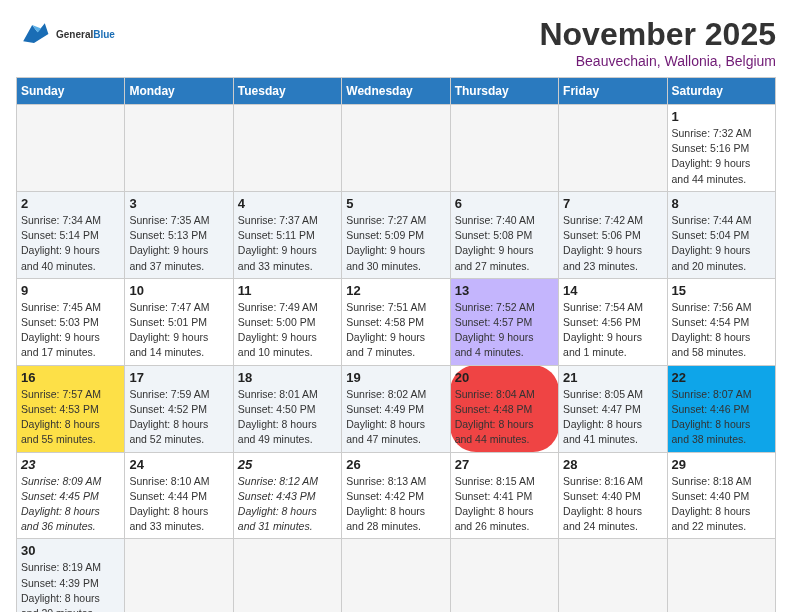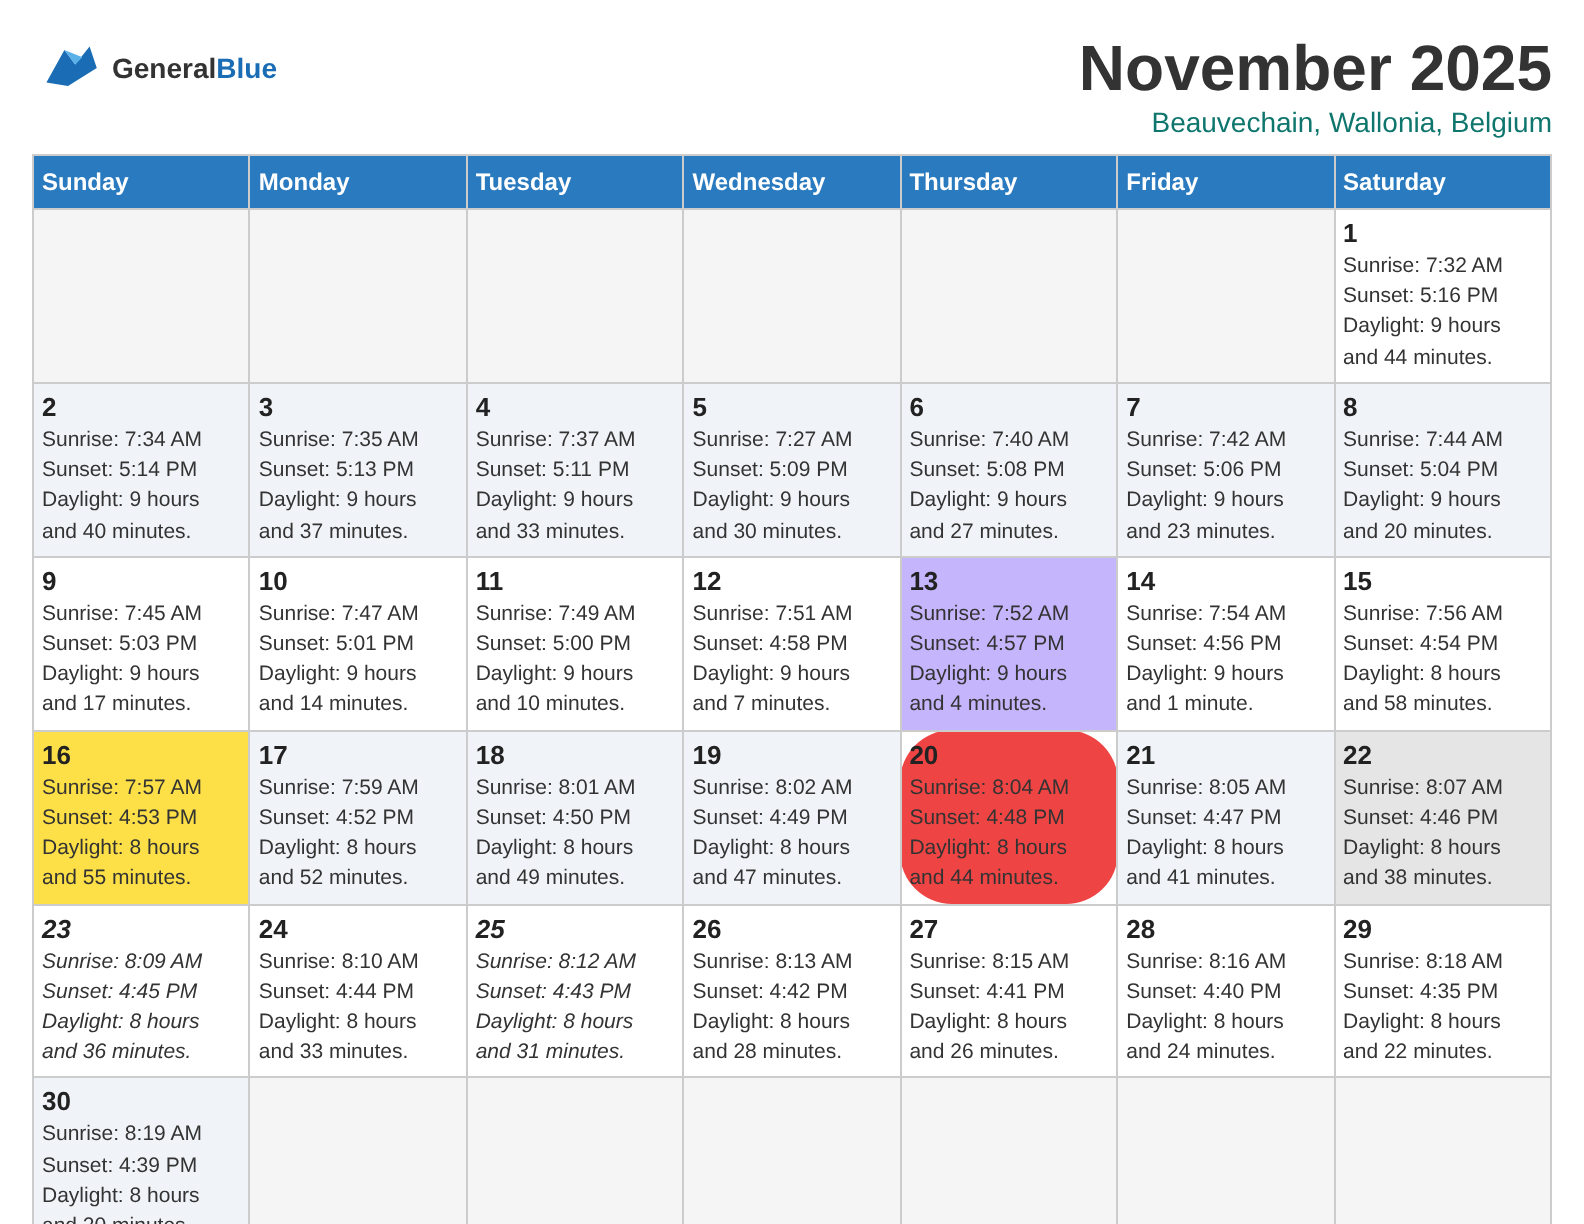--- a/index.html
+++ b/index.html
@@ -28,21 +28,21 @@
     .title-block {
       text-align: right;
     }
     .month-title {
       font-size: 32px;
       font-weight: bold;
       color: #333;
     }
     .subtitle {
       font-size: 14px;
-      color: #0f766e;
+      color: #701a75;
     }
     .calendar {
       width: 100%;
       border-collapse: collapse;
       font-size: 11px;
     }
     .calendar th {
       background-color: #2a7abf;
       color: #fff;
       padding: 6px 4px;
@@ -79,21 +79,21 @@
 <body>
 
 <div class="header">
   <div class="logo">
     <svg class="logo-bird" viewBox="0 0 40 40">
 
       <polygon points="8,28 18,10 24,18 32,8 36,20 20,30" fill="#1a6db5"></polygon>
       <polygon points="18,10 28,14 24,18" fill="#5ab0e8"></polygon>
     </svg>
     <div>
-      <div style="font-size:14px;font-weight:bold;color:#333;">General<span style="color:#1a6db5;">Blue</span></div>
+      <div style="font-size:10px;font-weight:bold;color:#333;">General<span style="color:#1a6db5;">Blue</span></div>
     </div>
   </div>
   <div class="title-block">
     <div class="month-title">November 2025</div>
     <div class="subtitle">Beauvechain, Wallonia, Belgium</div>
   </div>
 </div>
 
 <table class="calendar">
   <thead>
@@ -261,21 +261,21 @@
 Daylight: 8 hours
 and 44 minutes.</div>
         </td>
         <td style="background: rgb(240, 244, 248);">
           <span class="day-num">21</span>
           <div class="day-info" style="white-space: pre-line;">Sunrise: 8:05 AM
 Sunset: 4:47 PM
 Daylight: 8 hours
 and 41 minutes.</div>
         </td>
-        <td style="background: #e5e5e5;">
+        <td style="background: #0ea5e9;">
           <span class="day-num">22</span>
           <div class="day-info" style="white-space: pre-line;">Sunrise: 8:07 AM
 Sunset: 4:46 PM
 Daylight: 8 hours
 and 38 minutes.</div>
         </td>
       </tr>
       <tr>
         <td style="background: rgb(255, 255, 255); font-style: italic;">
           <span class="day-num">23</span>
@@ -315,21 +315,21 @@
         <td style="background: rgb(255, 255, 255);">
           <span class="day-num">28</span>
           <div class="day-info" style="white-space: pre-line;">Sunrise: 8:16 AM
 Sunset: 4:40 PM
 Daylight: 8 hours
 and 24 minutes.</div>
         </td>
         <td style="background: rgb(255, 255, 255);">
           <span class="day-num">29</span>
           <div class="day-info" style="white-space: pre-line;">Sunrise: 8:18 AM
-Sunset: 4:35 PM
+Sunset: 4:40 PM
 Daylight: 8 hours
 and 22 minutes.</div>
         </td>
       </tr>
       <tr>
         <td style="background: rgb(240, 244, 248);">
           <span class="day-num">30</span>
           <div class="day-info" style="white-space: pre-line;">Sunrise: 8:19 AM
 Sunset: 4:39 PM
 Daylight: 8 hours

